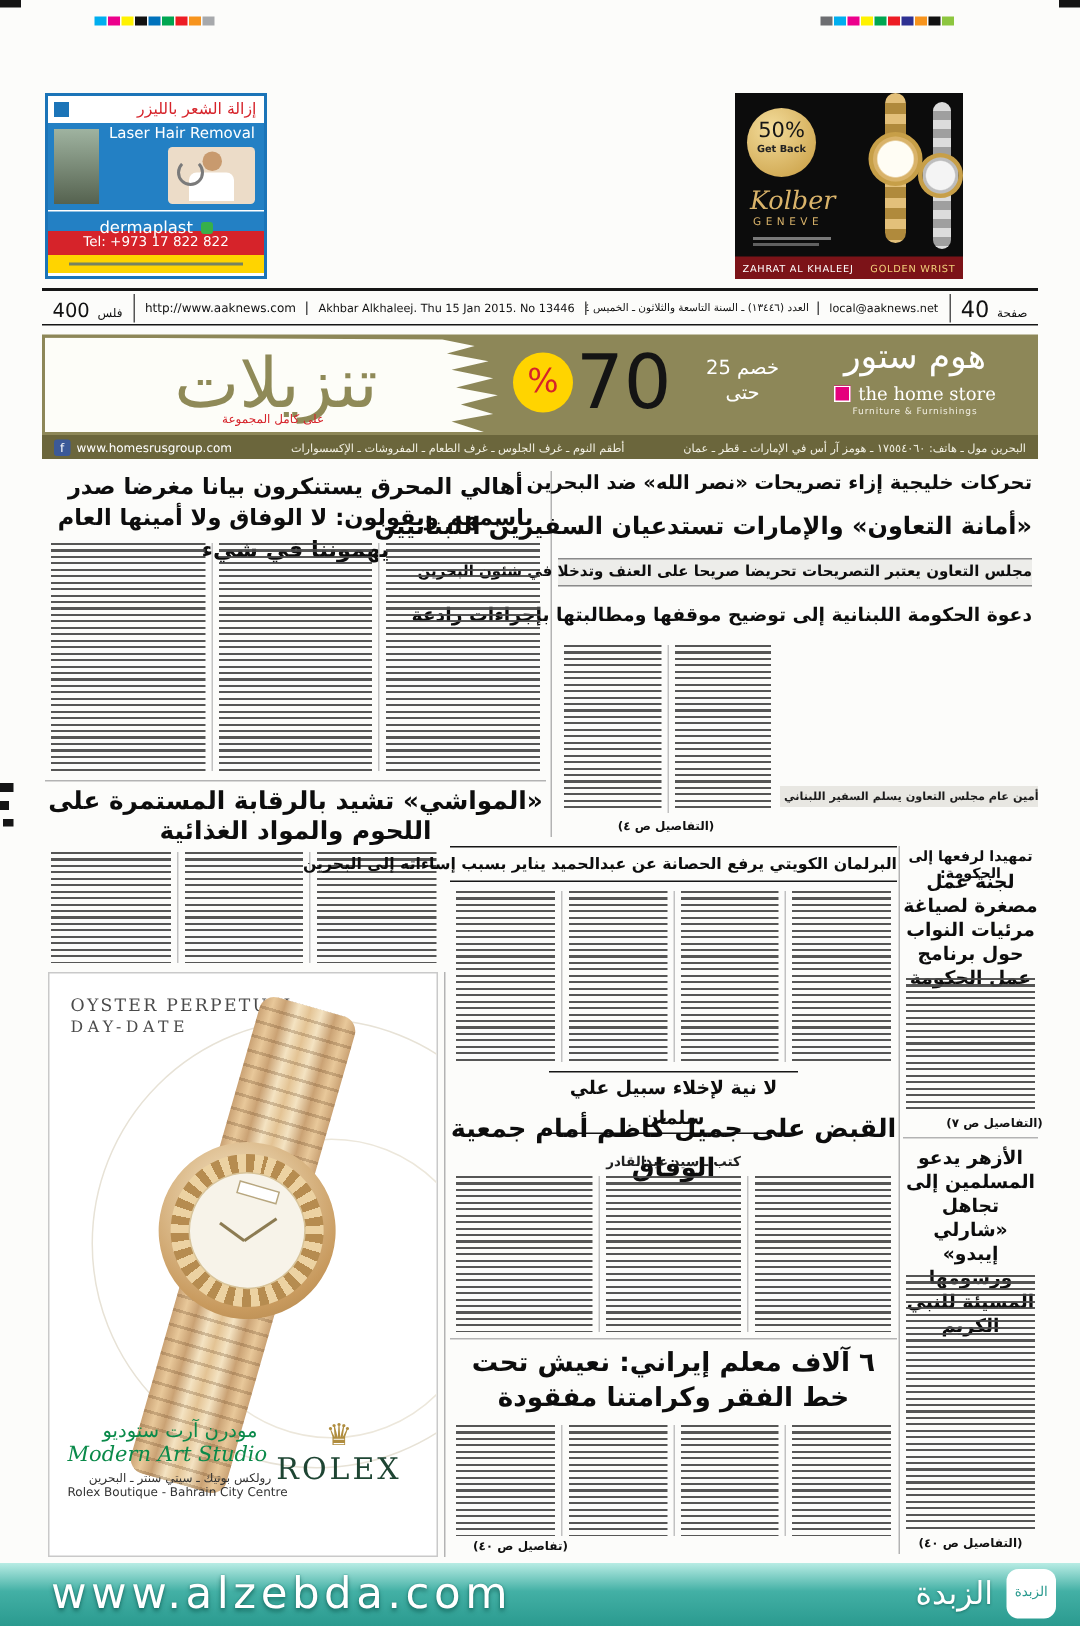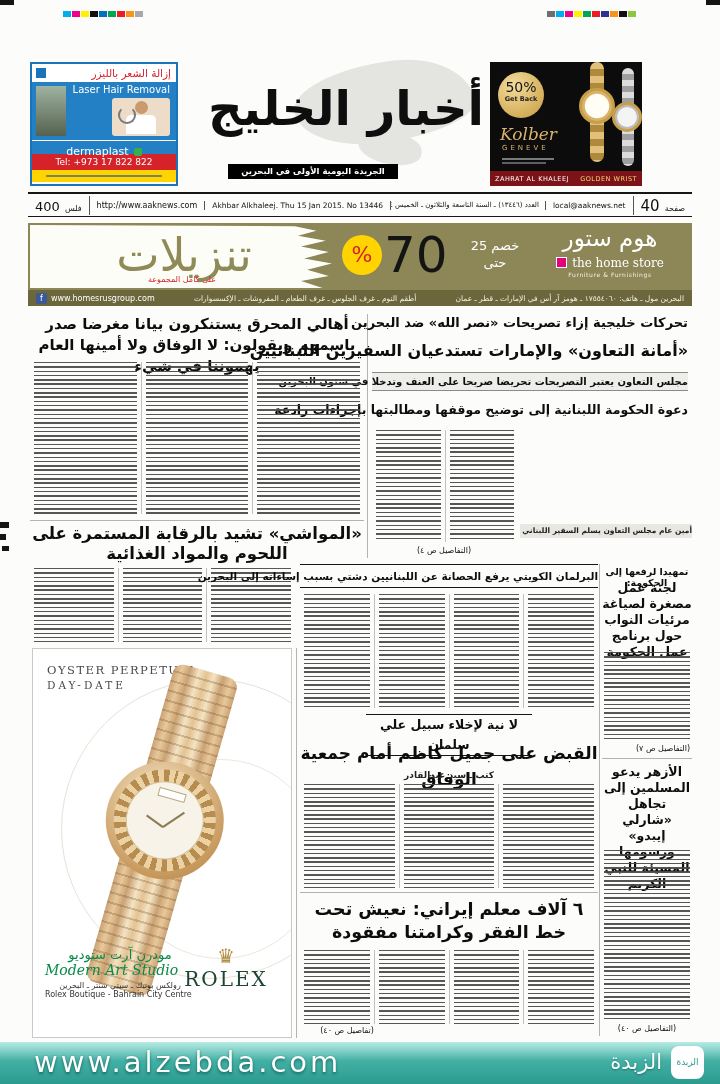--- a/index.html
+++ b/index.html
@@ -10,21 +10,21 @@
   .c{text-align:center}
   .nw{white-space:nowrap}
   .ltr{direction:ltr}
   
   .txt{background-image:repeating-linear-gradient(to bottom,#484848 0,#484848 1.4px,transparent 1.4px,transparent 4.3px);background-clip:content-box;opacity:.92}
   .cols{display:flex;direction:rtl}
   .cols .col{flex:1;padding:0 4px;position:relative}
   .cols .col:not(:last-child){border-left:1px solid #bdbdbd}
   .rule{position:absolute;background:#b3b3b3}
   .caption{background:#e8e7e2;color:#1c1c1c;font-size:7.5px;font-weight:bold;line-height:13px;text-align:center;overflow:hidden;white-space:nowrap}
-  .note{font-size:8px;font-weight:normal;color:#111;text-align:center}
+  .note{font-size:8px;font-weight:bold;color:#111;text-align:center}
   .hl{color:#0d0d0d;font-weight:bold;text-align:center}
   .sq{display:inline-block;width:8px;height:6px;margin-left:1px}
   .tick{position:absolute;background:#151515}
   .ph{position:relative;overflow:hidden}
   .serif{font-family:"DejaVu Serif",serif}
 </style>
 </head>
 <body>
 
 <div class="page">
@@ -58,26 +58,20 @@
     <div style="height:14px;background:#2380c4;border-top:1px solid #fff;text-align:center">
       <span style="display:inline-block;width:8px;height:8px;background:#37b04a;border-radius:2px;vertical-align:middle"></span>
       <span class="b ltr" style="font-size:11px;color:#fff;vertical-align:middle">dermaplast</span>
     </div>
     <div class="b c ltr" style="height:16px;background:#d6232a;color:#fff;font-size:9px;line-height:16px">Tel: +973 17 822 822</div>
     <div style="height:12px;background:#ffd400;position:relative">
       <div class="abs" style="left:10%;top:5px;width:80%;height:2px;background:rgba(27,79,160,.6)"></div>
     </div>
   </div>
 
-  <div class="abs" style="left:200px;top:58px;width:292px;height:134px">
-    <div class="abs" style="right:18px;top:4px;width:180px;height:80px;background:#e4e4e1;border-radius:58% 42% 55% 45% / 48% 62% 38% 52%;transform:rotate(-7deg)"></div>
-    <div class="abs" style="right:70px;top:74px;width:64px;height:32px;background:#e4e4e1;border-radius:50% 50% 45% 55%;transform:rotate(9deg)"></div>
-    <div class="abs c" style="left:0;right:0;top:24px;font-size:48px;font-weight:900;color:#0e0e0e;line-height:1.1">أخبار الخليج</div>
-    <div class="abs c" style="left:28px;top:106px;width:170px;height:15px;background:#000;color:#fff;font-size:8.5px;font-weight:bold;line-height:15px">الجريدة اليومية الأولى في البحرين</div>
-  </div>
 
   <div class="abs" style="left:490px;top:62px;width:152px;height:124px;background:#0c0c0c">
     <div class="abs c" style="left:8px;top:10px;width:46px;height:46px;border-radius:50%;background:radial-gradient(circle at 35% 30%,#f3dc9b,#c79b3f)">
       <div class="b ltr" style="font-size:14px;color:#161616;padding-top:7px">50%</div>
       <div class="ltr" style="font-size:6.5px;color:#222;font-weight:bold">Get Back</div>
     </div>
     <div class="abs ltr serif" style="left:10px;top:62px;font-size:17px;font-style:italic;color:#d9b36a">Kolber</div>
     <div class="abs ltr" style="left:12px;top:82px;font-size:7px;letter-spacing:3px;color:#d9b36a">GENEVE</div>
     <div class="abs" style="left:12px;top:96px;width:52px;height:2px;background:rgba(255,255,255,.45)"></div>
     <div class="abs" style="left:12px;top:100px;width:44px;height:2px;background:rgba(255,255,255,.35)"></div>
@@ -160,21 +154,21 @@
     <div class="col txt"></div>
   </div>
 
   <div class="abs hl" style="left:30px;top:524px;width:334px;font-size:16.5px;line-height:20px">«المواشي» تشيد بالرقابة المستمرة على اللحوم والمواد الغذائية</div>
   <div class="abs cols" style="left:30px;top:568px;width:265px;height:74px">
     <div class="col txt"></div>
     <div class="col txt"></div>
     <div class="col txt"></div>
   </div>
 
-  <div class="abs hl nw" style="left:300px;top:564px;width:298px;height:24px;border-top:1px solid #161616;border-bottom:1px solid #161616;font-size:10.5px;line-height:22px">البرلمان الكويتي يرفع الحصانة عن اللبنانيين دشتي بسبب إساءاته إلى البحرين</div>
+  <div class="abs hl nw" style="left:300px;top:564px;width:298px;height:24px;border-top:1px solid #161616;border-bottom:1px solid #161616;font-size:10.5px;line-height:22px">البرلمان الكويتي يرفع الحصانة عن عبدالحميد يناير بسبب إساءاته إلى البحرين</div>
   <div class="abs cols" style="left:300px;top:594px;width:298px;height:114px">
     <div class="col txt"></div>
     <div class="col txt"></div>
     <div class="col txt"></div>
     <div class="col txt"></div>
   </div>
 
   <div class="abs hl" style="left:602px;top:566px;width:90px;font-size:9.5px">تمهيدا لرفعها إلى الحكومة:</div>
   <div class="abs hl" style="left:602px;top:580px;width:90px;font-size:12.5px;line-height:16px">لجنة عمل مصغرة لصياغة مرئيات النواب حول برنامج عمل الحكومة</div>
   <div class="abs txt" style="left:604px;top:652px;width:86px;height:88px"></div>

